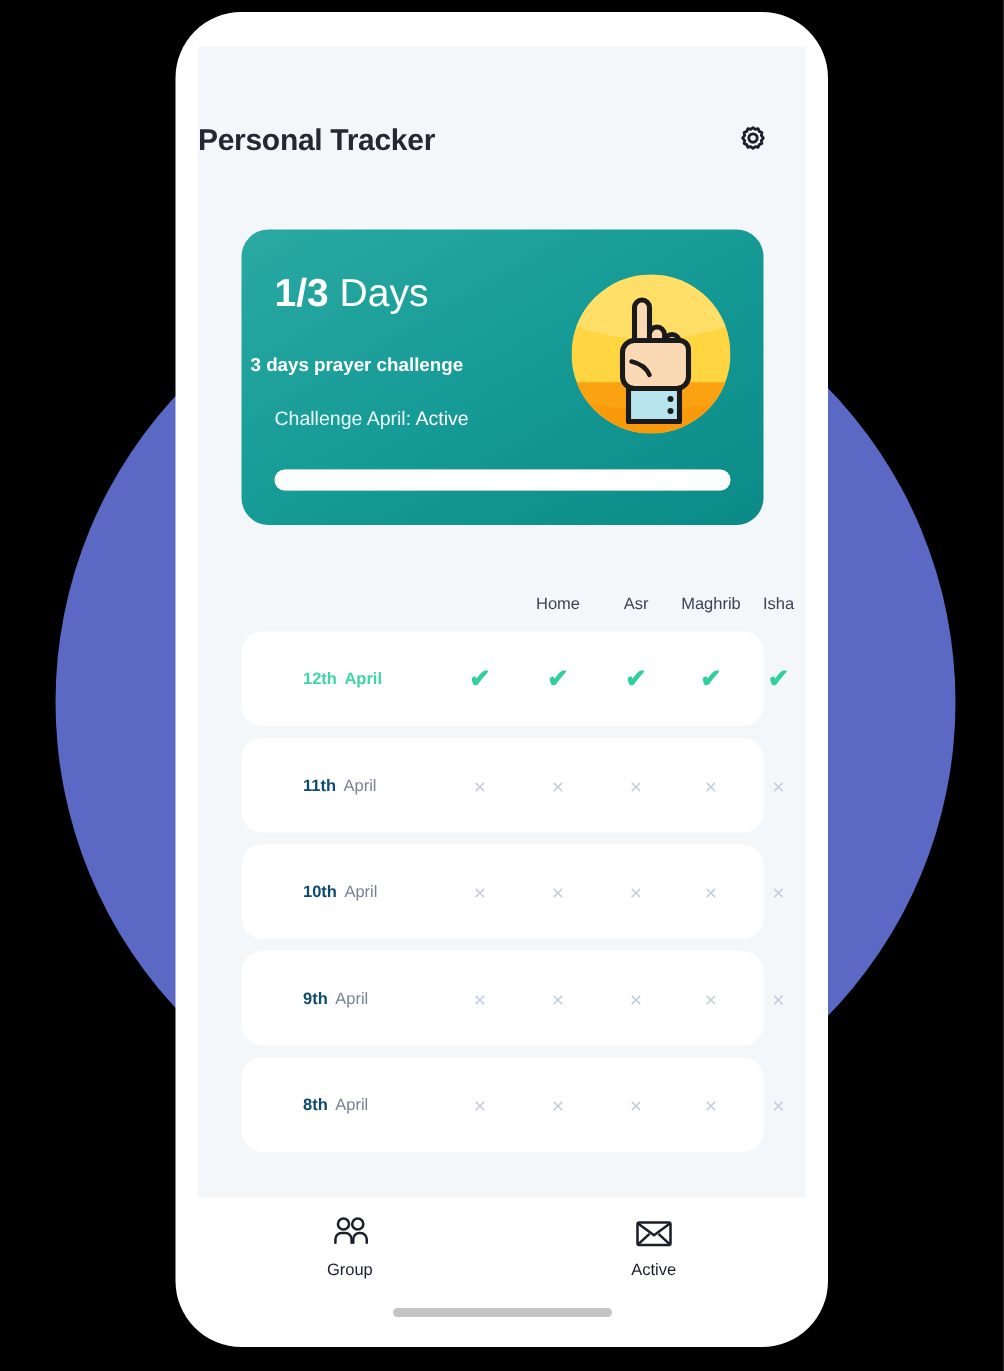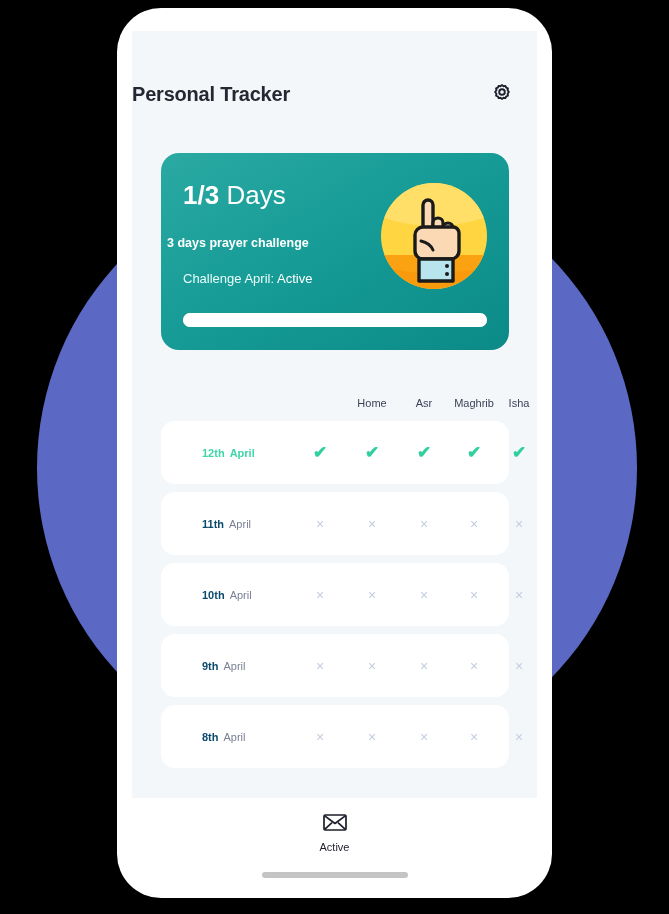--- a/index.html
+++ b/index.html
@@ -395,20 +395,31 @@
             <div class="mark cross" style="left: 313px;">×</div>
             <div class="mark cross" style="left: 358px;">×</div>
           </div>
         </div>
 
     </div>
 
     <div class="bottom-nav" id="bottomNav">
         <div class="nav-item">
           <div class="nav-ico">
+            <svg width="28" height="26" viewBox="0 0 28 26" fill="none" stroke="#1c1f2b" stroke-width="1.7" stroke-linecap="round">
+              <circle cx="10" cy="7" r="3.7"></circle>
+              <circle cx="19.5" cy="7" r="3.7"></circle>
+              <path d="M4.6 19.5v-2.3a4.2 4.2 0 0 1 4.2-4.2h2.4a4.2 4.2 0 0 1 4.2 4.2v2.3"></path>
+              <path d="M16.5 19.5v-2.3a4.2 4.2 0 0 1 4.2-4.2h0.6a4.2 4.2 0 0 1 4.2 4.2v2.3"></path>
+            </svg>
+          </div>
+          <div class="nav-label">Group</div>
+        </div>
+        <div class="nav-item">
+          <div class="nav-ico">
             <svg width="28" height="24" viewBox="0 0 28 24" fill="none" stroke="#1c1f2b" stroke-width="1.7" stroke-linejoin="round">
               <rect x="3" y="5" width="22" height="15" rx="1.2"></rect>
               <path d="M3.4 5.6 14 13.5 24.6 5.6"></path>
               <path d="M3.4 19.6 11 12.6M24.6 19.6 17 12.6"></path>
             </svg>
           </div>
           <div class="nav-label">Active</div>
         </div>
       </div>
 

